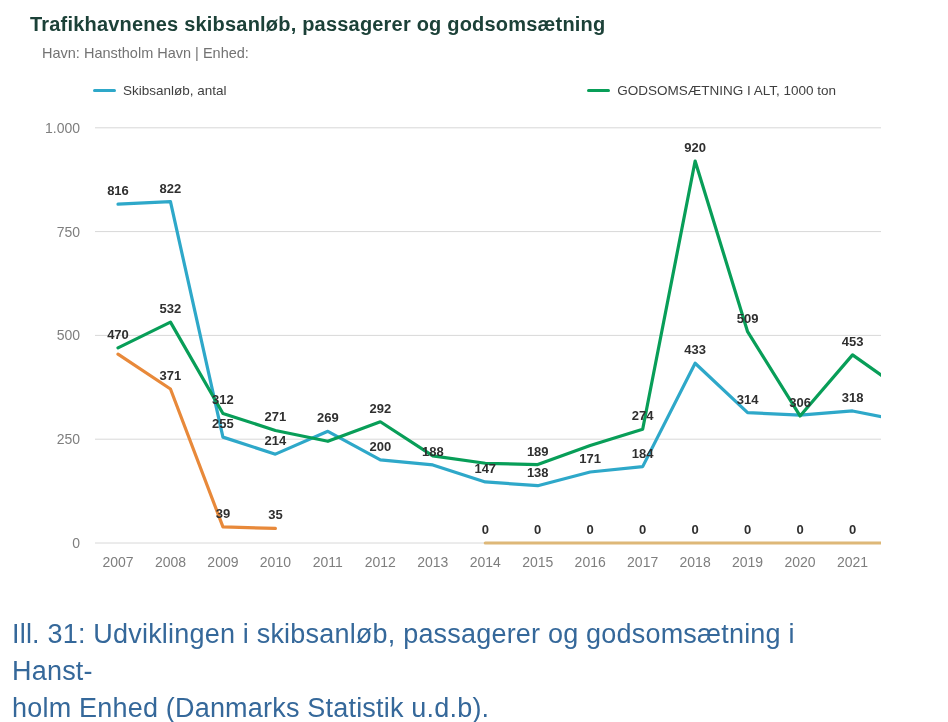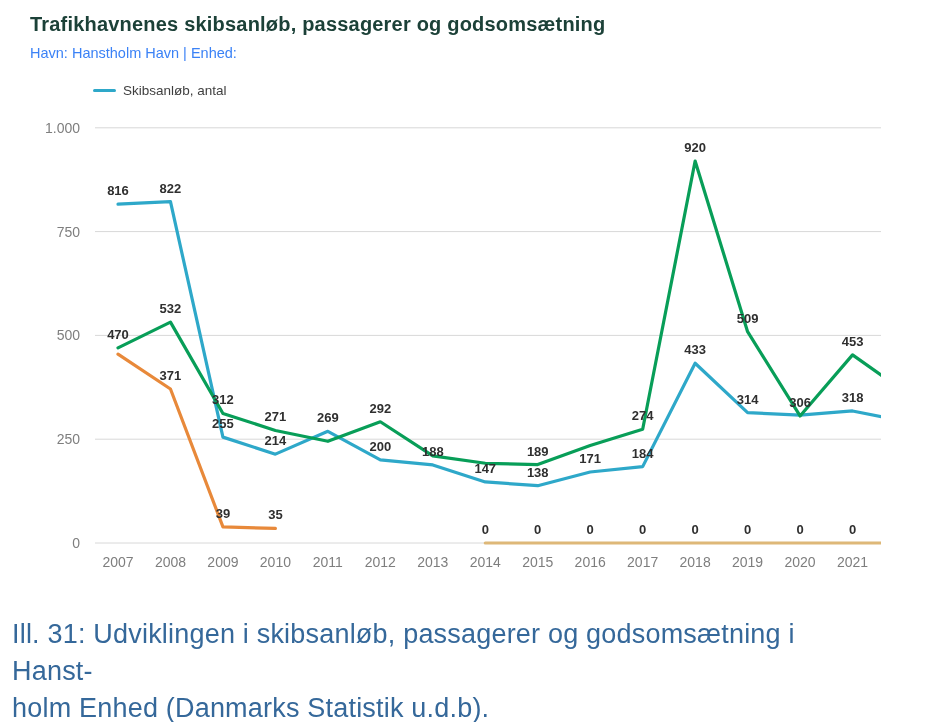--- a/index.html
+++ b/index.html
@@ -15,21 +15,22 @@
   .chart-title {
     margin: 0;
     font-size: 20px;
     font-weight: 700;
     color: #1c4138;
     letter-spacing: 0.2px;
   }
   .chart-subtitle {
     margin-top: 9px;
     font-size: 14.5px;
-    color: #3b82f6;
+    color: #737373;
+    margin-left: 12px;
   }
   .legend {
     margin-top: 22px;
     padding: 0 45px 0 93px;
     display: flex;
     justify-content: space-between;
     align-items: center;
     gap: 44px;
   }
   .legend-item {
@@ -66,20 +67,24 @@
 
   <div class="header">
     <h1 class="chart-title">Trafikhavnenes skibsanløb, passagerer og godsomsætning</h1>
     <div class="chart-subtitle">Havn: Hanstholm Havn | Enhed:</div>
   </div>
 
   <div class="legend">
     <div class="legend-item">
       <span class="legend-swatch" style="background: rgb(46, 168, 201);"></span>
       <span>Skibsanløb, antal</span>
+    </div>
+    <div class="legend-item">
+      <span class="legend-swatch" style="background: rgb(8, 158, 88);"></span>
+      <span>GODSOMSÆTNING I ALT, 1000 ton</span>
     </div>
   </div>
 
   <svg id="plot" width="948" height="485" viewBox="0 0 948 485">
       <line x1="95" y1="438" x2="936" y2="438" stroke="#d8d8d8" stroke-width="1"></line>
       <text x="80" y="443" text-anchor="end" fill="#7e7e7e" font-size="14">0</text>
       <line x1="95" y1="334.2" x2="936" y2="334.2" stroke="#d8d8d8" stroke-width="1"></line>
       <text x="80" y="339.2" text-anchor="end" fill="#7e7e7e" font-size="14">250</text>
       <line x1="95" y1="230.4" x2="936" y2="230.4" stroke="#d8d8d8" stroke-width="1"></line>
       <text x="80" y="235.4" text-anchor="end" fill="#7e7e7e" font-size="14">500</text>

